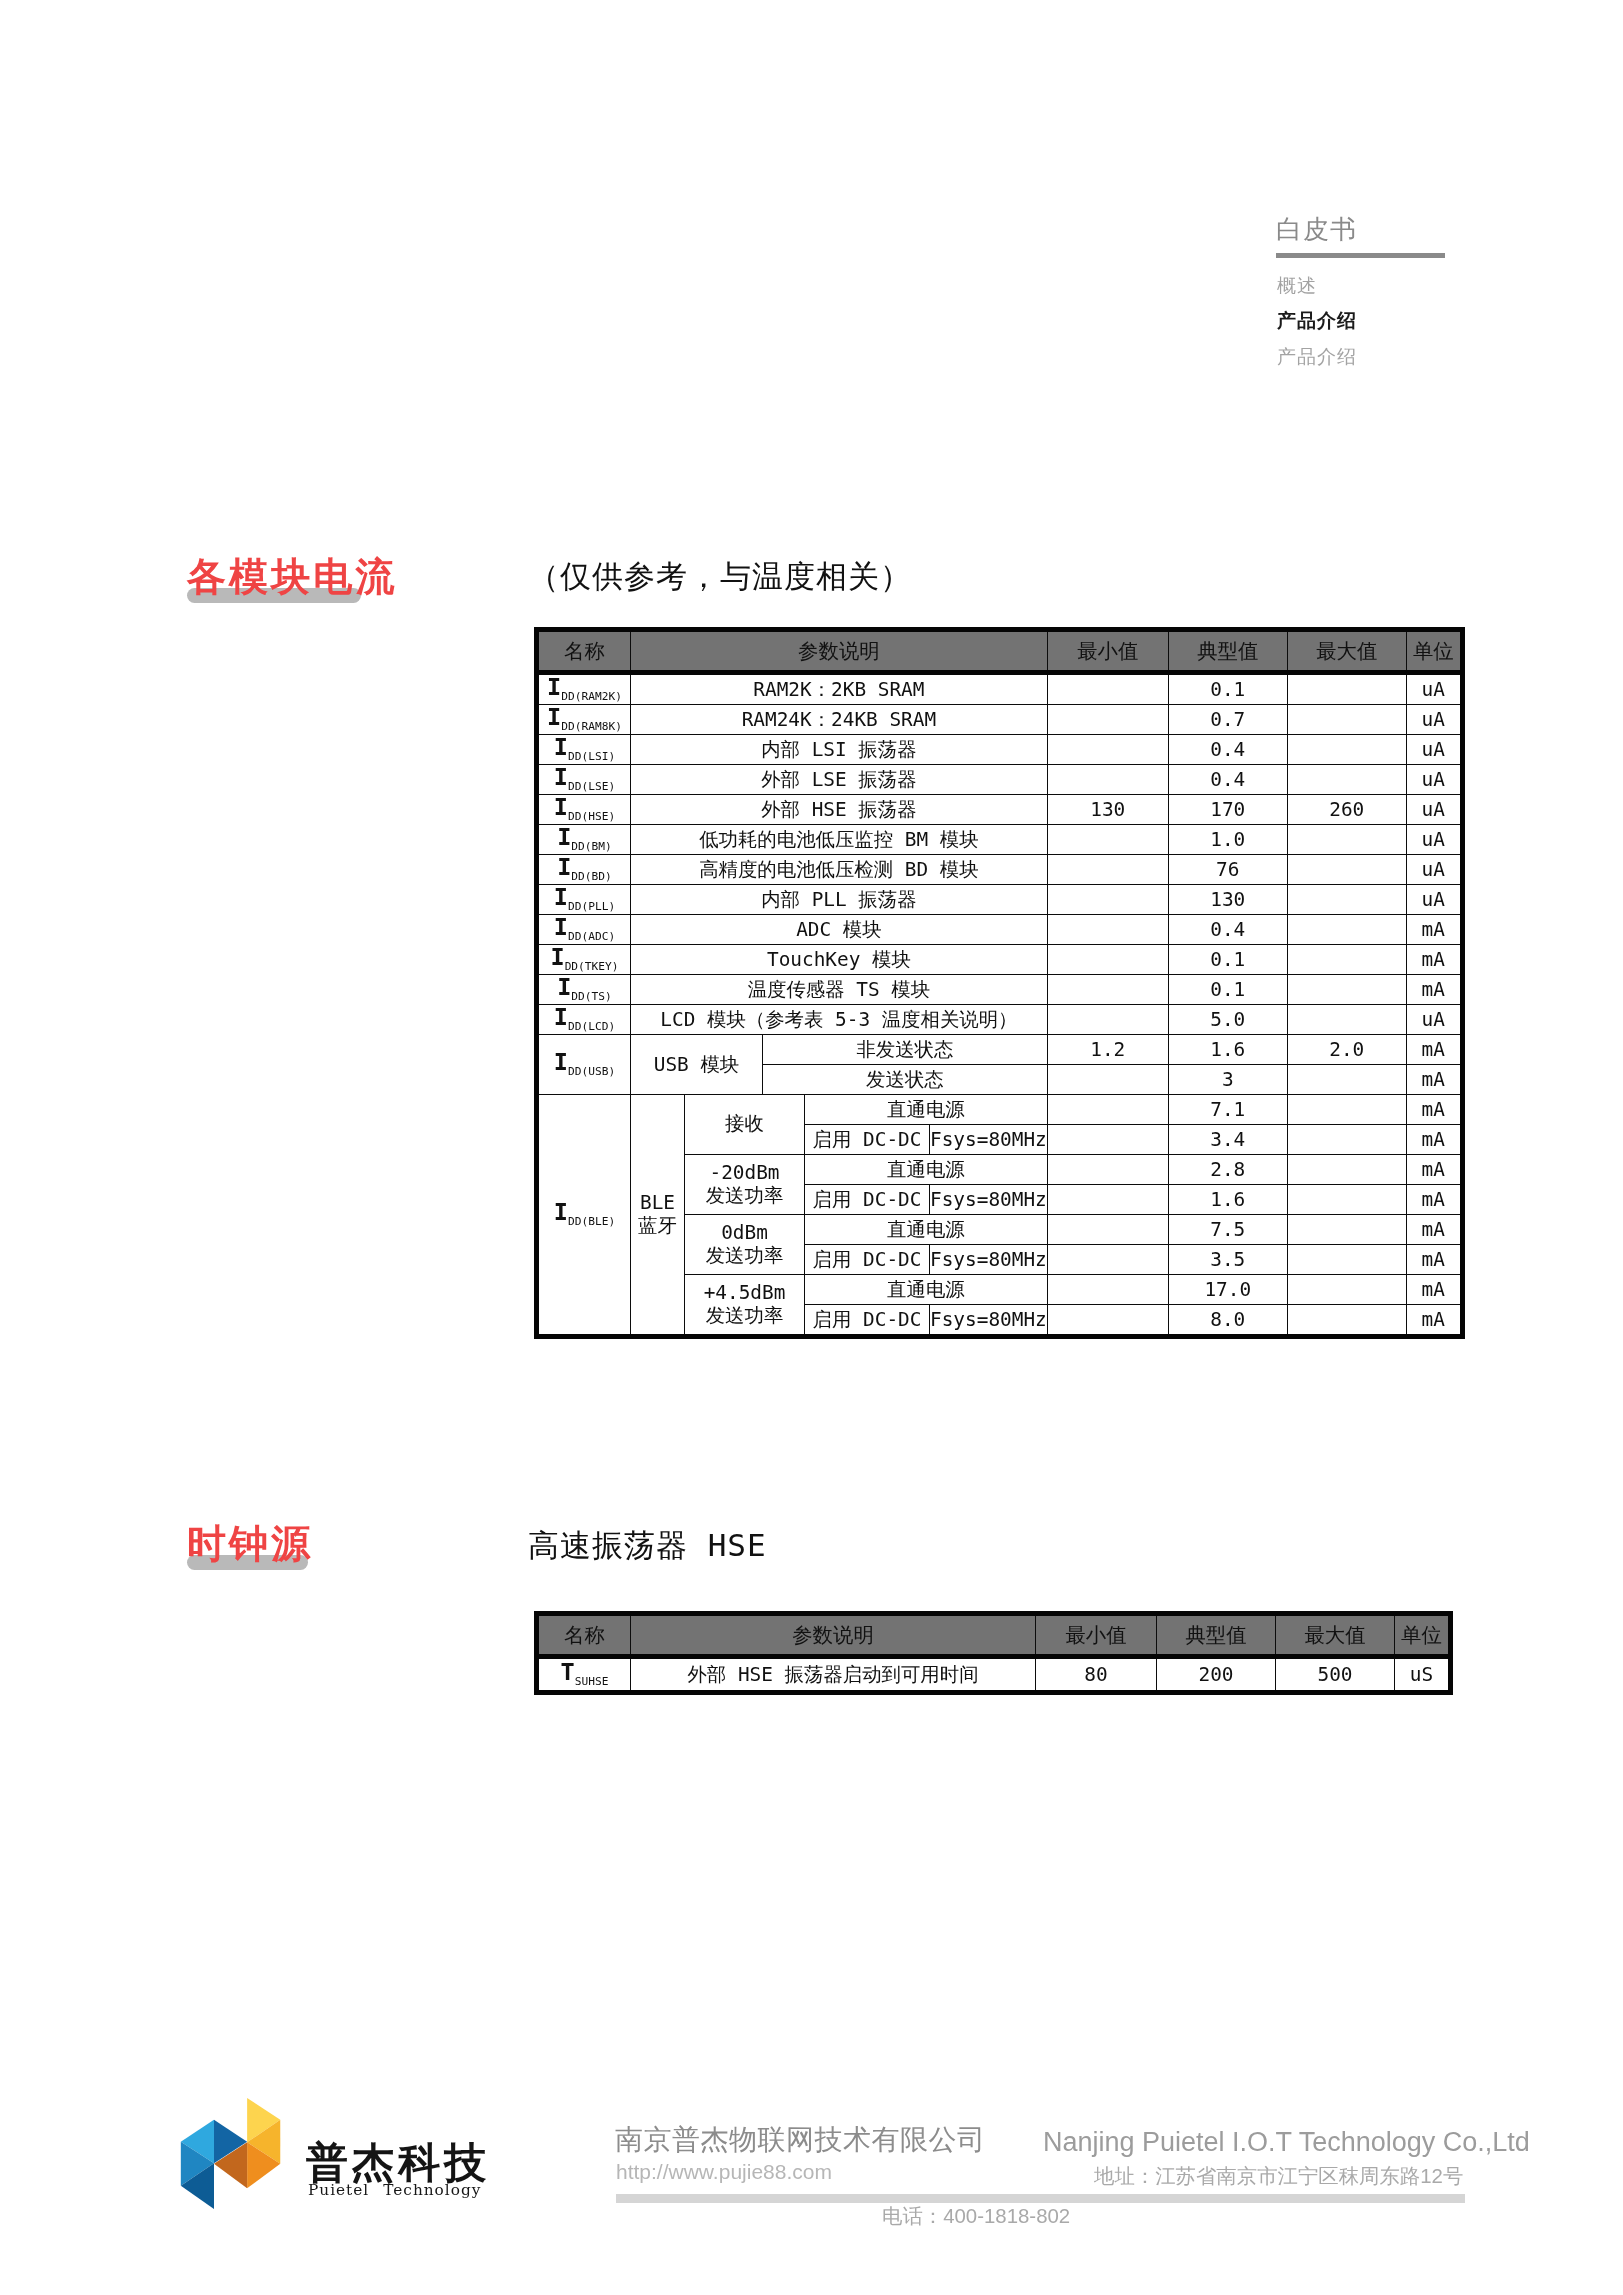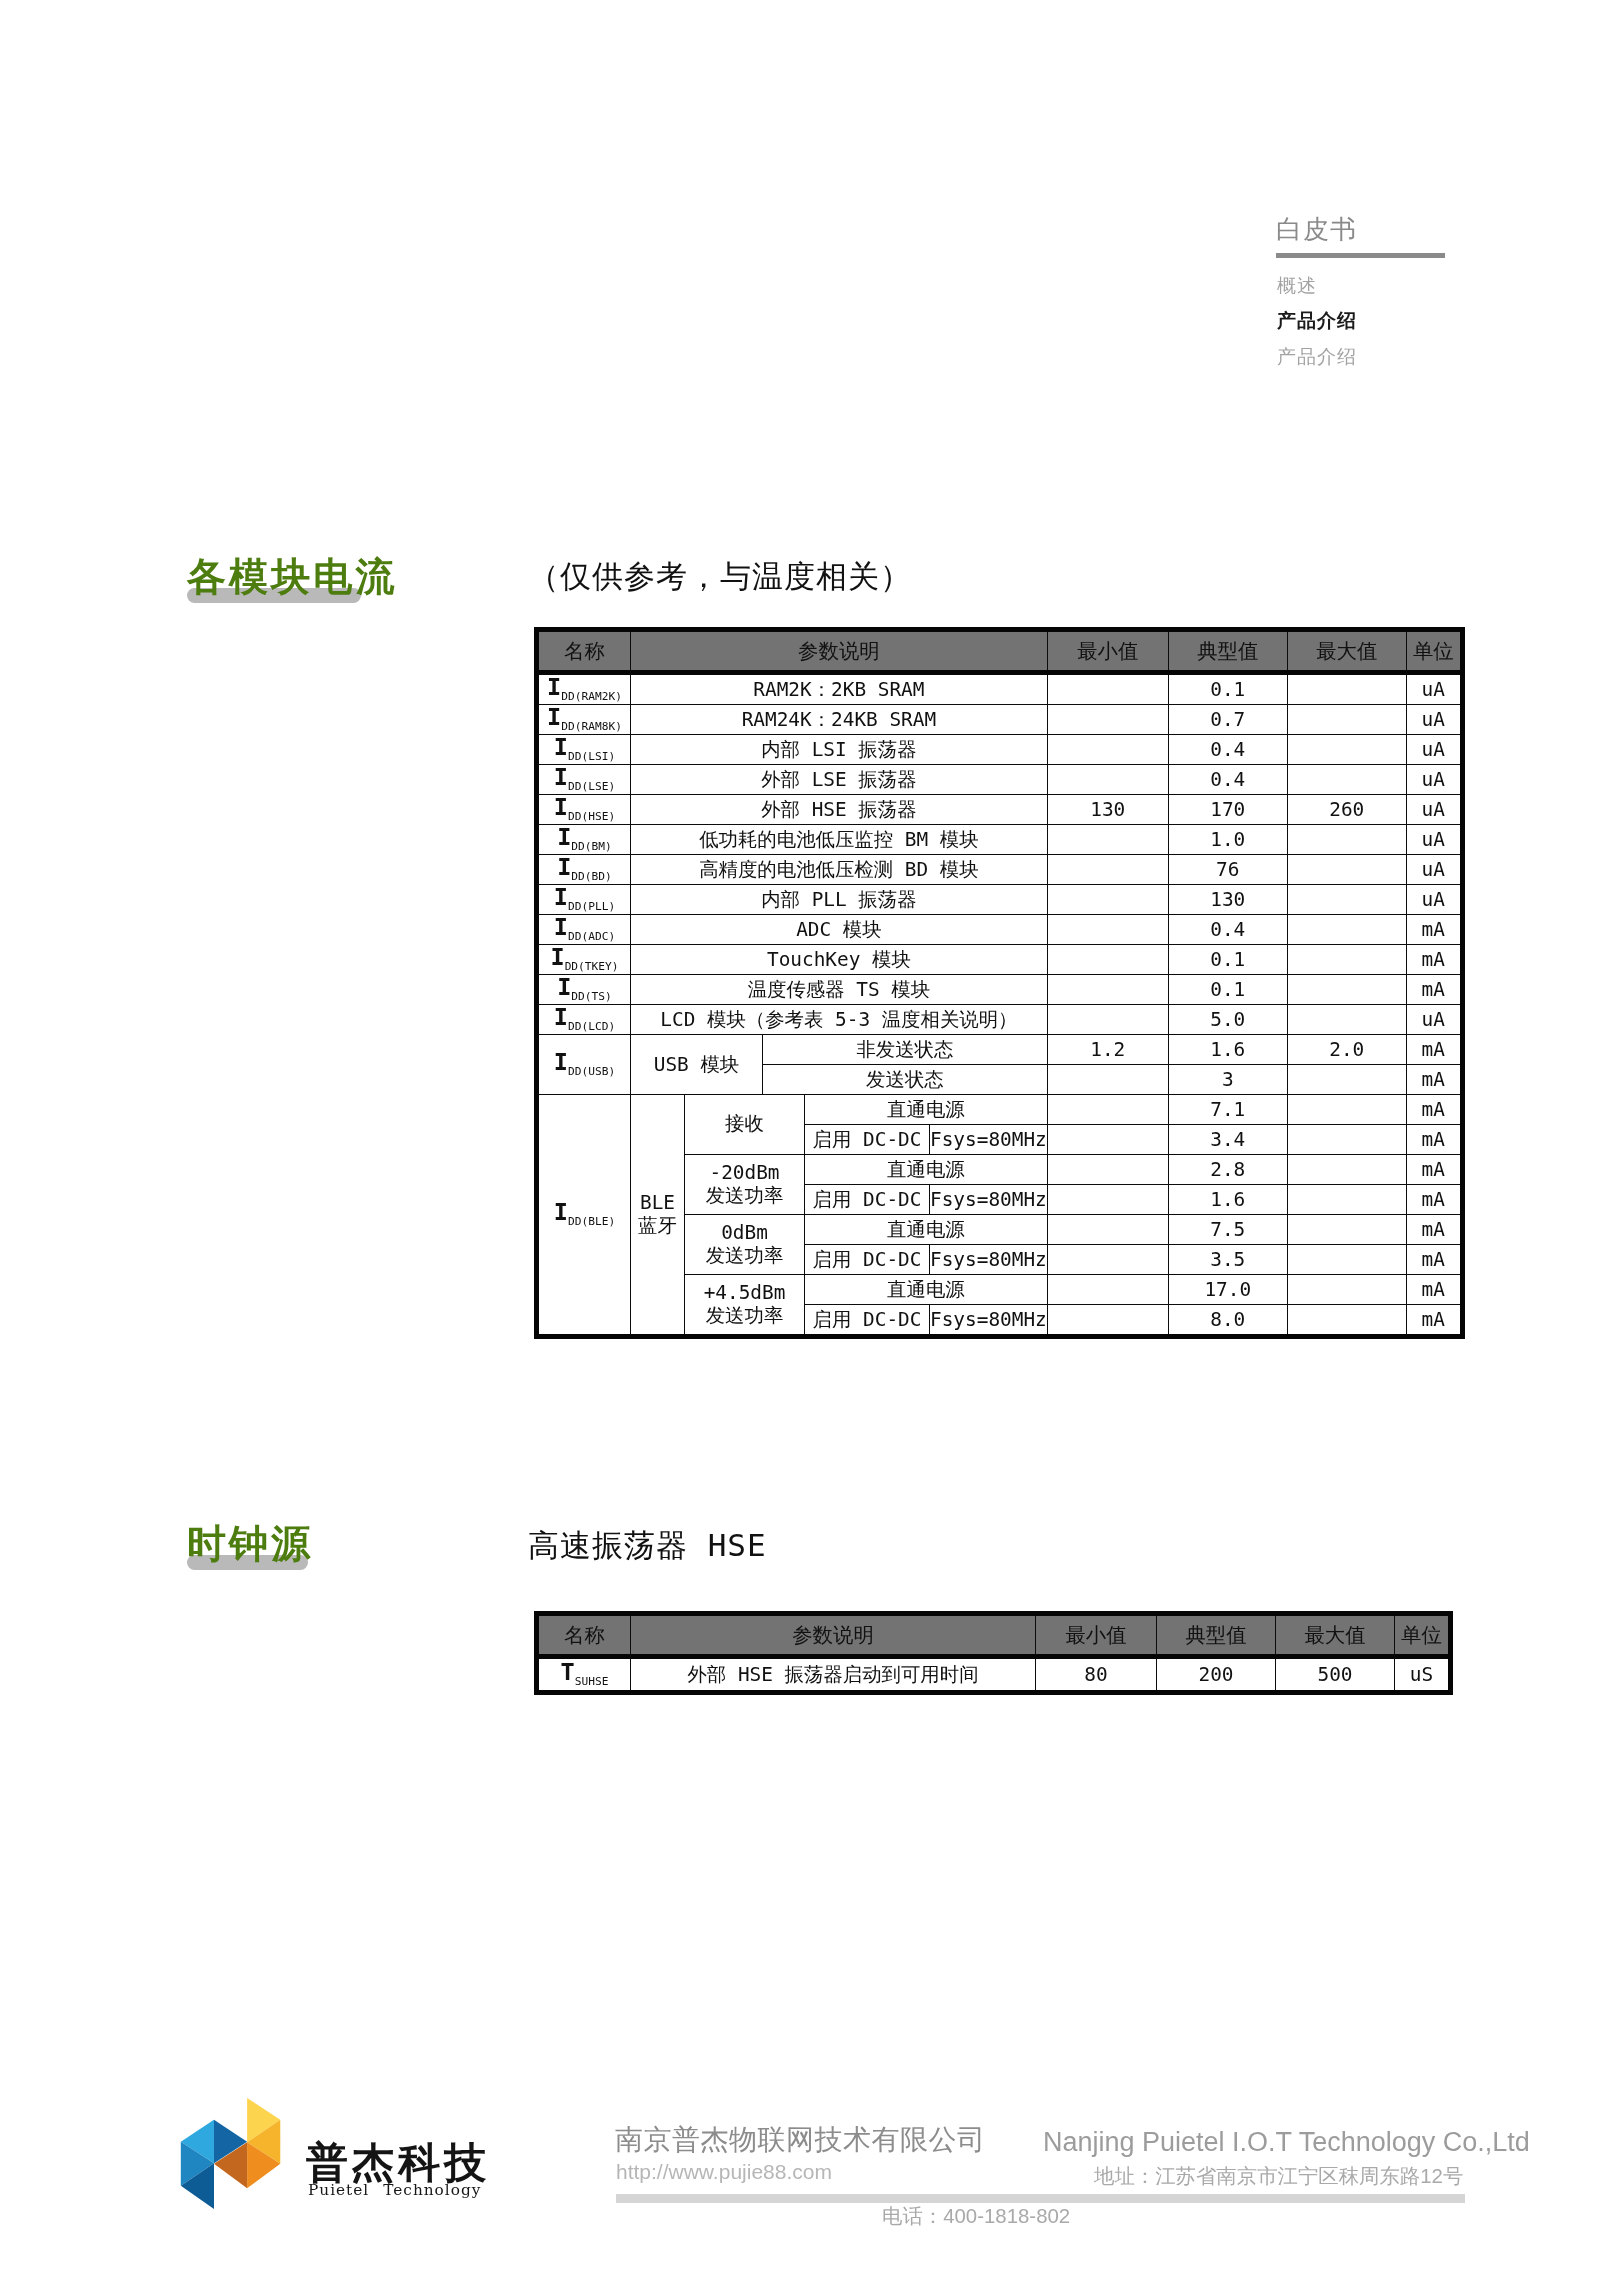--- a/index.html
+++ b/index.html
@@ -10,21 +10,21 @@
   
   .nav-title{left:1276px;top:212px;font-size:26px;color:#8a8a8a;letter-spacing:1px;}
   .nav-rule{left:1276px;top:253px;width:169px;height:4.6px;background:#8a8a8a;}
   .nav-item{left:1277px;font-size:19px;color:#a3a3a3;letter-spacing:1px;}
   .nav-item.i0{top:273px;}
   .nav-item.i1{top:308px;color:#1b1b1b;font-weight:bold;}
   .nav-item.i2{top:344px;}
 
   
   .hl-bar{height:15.3px;border-radius:7.7px;background:#b9b9b9;}
-  .sec-heading{font-weight:bold;font-size:39px;letter-spacing:3.1px;color:#4d7c0f;
+  .sec-heading{font-weight:bold;font-size:39px;letter-spacing:3.1px;color:#ef4444;
                font-family:"DejaVu Sans","Liberation Sans",sans-serif;}
   .sec-sub{font-size:31px;color:#111;letter-spacing:1px;}
   #bar1{left:187px;top:588px;width:174px;}
   #h1{left:187px;top:550px;}
   #sub1{left:528px;top:556px;}
   #bar2{left:187px;top:1555px;width:121px;}
   #h2{left:187px;top:1517px;}
   #sub2{left:528px;top:1525px;}
 
   

